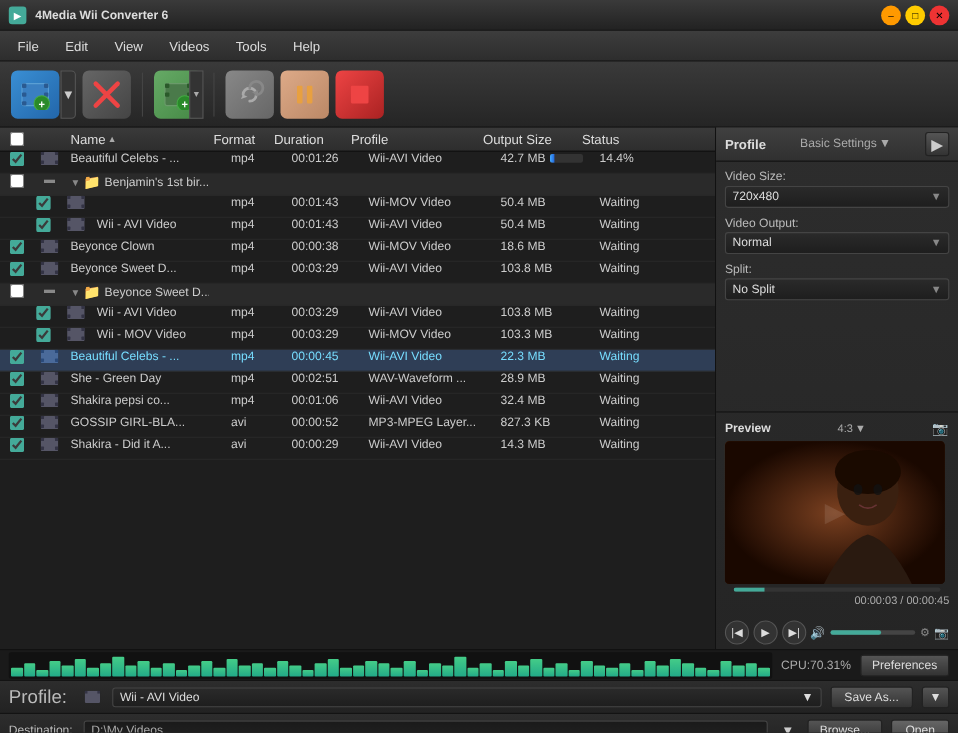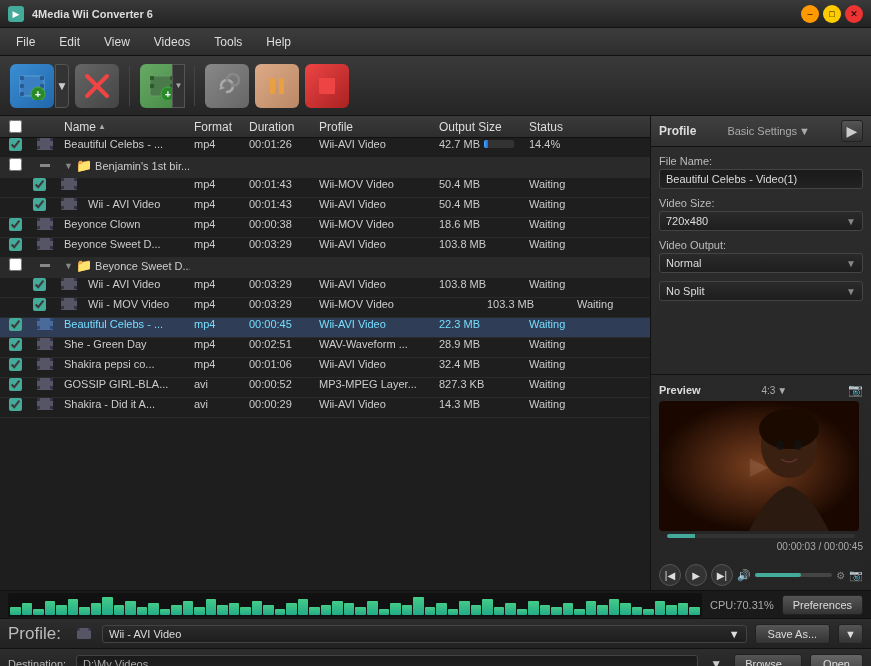--- a/index.html
+++ b/index.html
@@ -131,21 +131,21 @@
       align-items: flex-start;
       height: 20px;
       border-bottom: 1px solid #2a2a2a;
       cursor: pointer;
     }
     .file-row.selected { background: rgba(100,160,255,0.25); color: #7df; }
     .file-row.group-header { background: #2a2a2a; }
     .row-check { width: 30px; display: flex; align-items: center; justify-content: center; flex-shrink: 0; }
     .row-icon { width: 30px; flex-shrink: 0; display: flex; align-items: center; justify-content: center; font-size: 10px; color: #888; }
     .row-name { width: 130px; flex-shrink: 0; padding: 0 4px; overflow: hidden; text-overflow: ellipsis; white-space: nowrap; font-size: 11px; }
-    .row-format { width: 55px; flex-shrink: 0; padding: 0 4px; font-size: 11px; }
+    .row-format { width: 55px; flex-shrink: 0; padding: 0 4px; font-size: 11px; margin-left: 16px; }
     .row-duration { width: 70px; flex-shrink: 0; padding: 0 4px; font-size: 11px; }
     .row-profile { width: 120px; flex-shrink: 0; padding: 0 4px; font-size: 11px; overflow: hidden; text-overflow: ellipsis; white-space: nowrap; }
     .row-outsize { width: 90px; flex-shrink: 0; padding: 0 4px; font-size: 11px; display: flex; align-items: center; gap: 4px; }
     .row-status { flex: 1; padding: 0 4px; font-size: 11px; }
     .progress-mini { height: 8px; width: 30px; background: #333; border-radius: 2px; overflow: hidden; }
     .progress-fill { height: 100%; background: linear-gradient(to right, #4af, #26d); }
 
     
     .right-panel {
       width: 220px;
@@ -612,21 +612,21 @@
               <rect x="0" y="0" width="3" height="3" rx="0.5" fill="#334"></rect>
               <rect x="13" y="0" width="3" height="3" rx="0.5" fill="#334"></rect>
               <rect x="0" y="8" width="3" height="3" rx="0.5" fill="#334"></rect>
               <rect x="13" y="8" width="3" height="3" rx="0.5" fill="#334"></rect>
             </svg>
           </div>
         <div class="row-name" style="width:106px;overflow:hidden;text-overflow:ellipsis;white-space:nowrap;padding:0 4px;font-size:11px;">Wii - MOV Video</div>
         <div class="row-format" style="width:55px;flex-shrink:0;padding:0 4px;font-size:11px;">mp4</div>
         <div class="row-duration" style="width:70px;flex-shrink:0;padding:0 4px;font-size:11px;">00:03:29</div>
         <div class="row-profile" style="width:120px;flex-shrink:0;padding:0 4px;font-size:11px;">Wii-MOV Video</div>
-        <div class="row-outsize" style="width:90px;flex-shrink:0;padding:0 4px;font-size:11px;margin-left:48px;">103.3 MB</div>
+        <div class="row-outsize" style="width:90px;flex-shrink:0;padding:0 4px;font-size:11px;">103.3 MB</div>
         <div class="row-status" style="flex:1;padding:0 4px;font-size:11px;">Waiting</div>
       </div>
 
       <div class="file-row selected">
         <div class="row-check">
             <input type="checkbox" checked="" style="">
           </div>
         <div class="row-icon">
             <svg width="16" height="12" viewBox="0 0 16 12">
               <rect x="0" y="0" width="16" height="12" rx="1" fill="#4a6a9a"></rect>
@@ -735,38 +735,35 @@
       <span class="panel-title">Profile</span>
       <span class="panel-subtitle">
         <span>Basic Settings</span>
         <span>▼</span>
       </span>
       <div class="panel-next-btn">▶</div>
     </div>
 
     <div class="panel-body">
       <div>
-        <div class="field-label">File Name:</div>
-        <input class="field-input" type="text" value="Beautiful Celebs - Video(1)" style="">
-      </div>
-      <div>
         <div class="field-label">Video Size:</div>
         <div class="field-select">
           <span>720x480</span>
           <span class="select-arrow">▼</span>
         </div>
       </div>
       <div>
         <div class="field-label">Video Output:</div>
         <div class="field-select">
           <span>Normal</span>
           <span class="select-arrow">▼</span>
         </div>
       </div>
       <div>
+        <div class="field-label">Split:</div>
         <div class="field-select">
           <span>No Split</span>
           <span class="select-arrow">▼</span>
         </div>
       </div>
     </div>
 
     <div class="preview-area">
       <div class="preview-header">
         <span class="preview-title">Preview</span>

